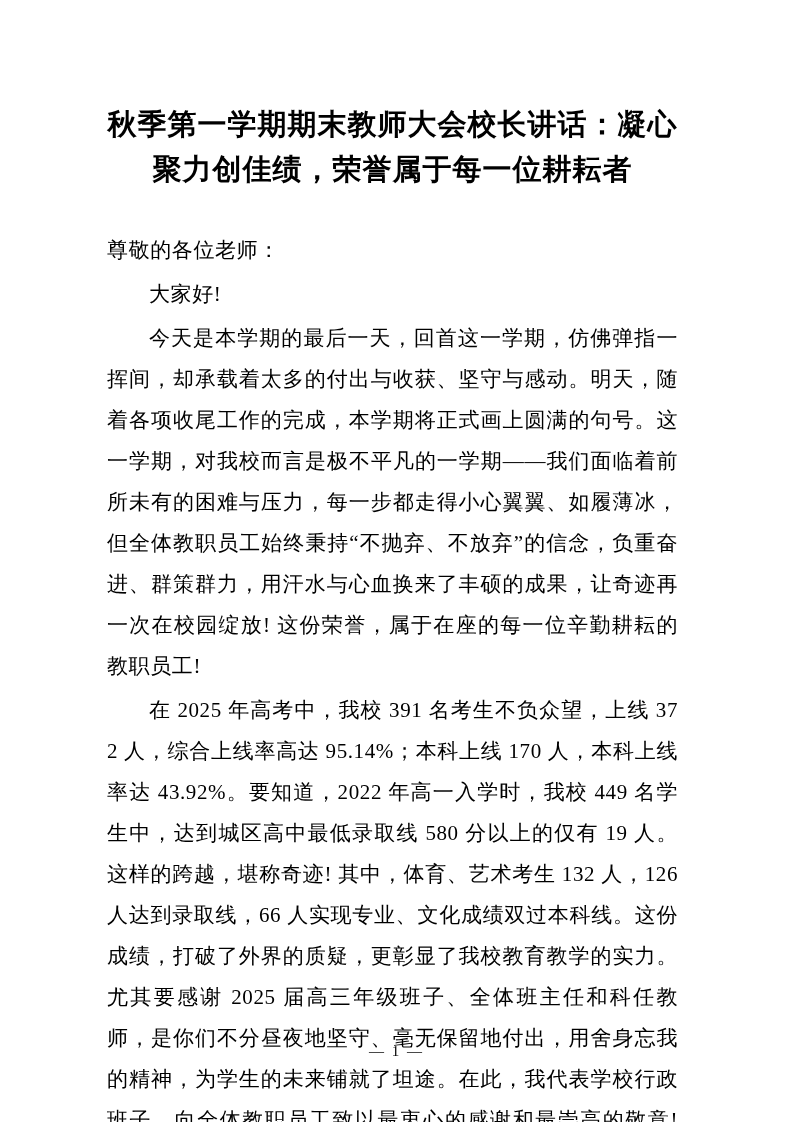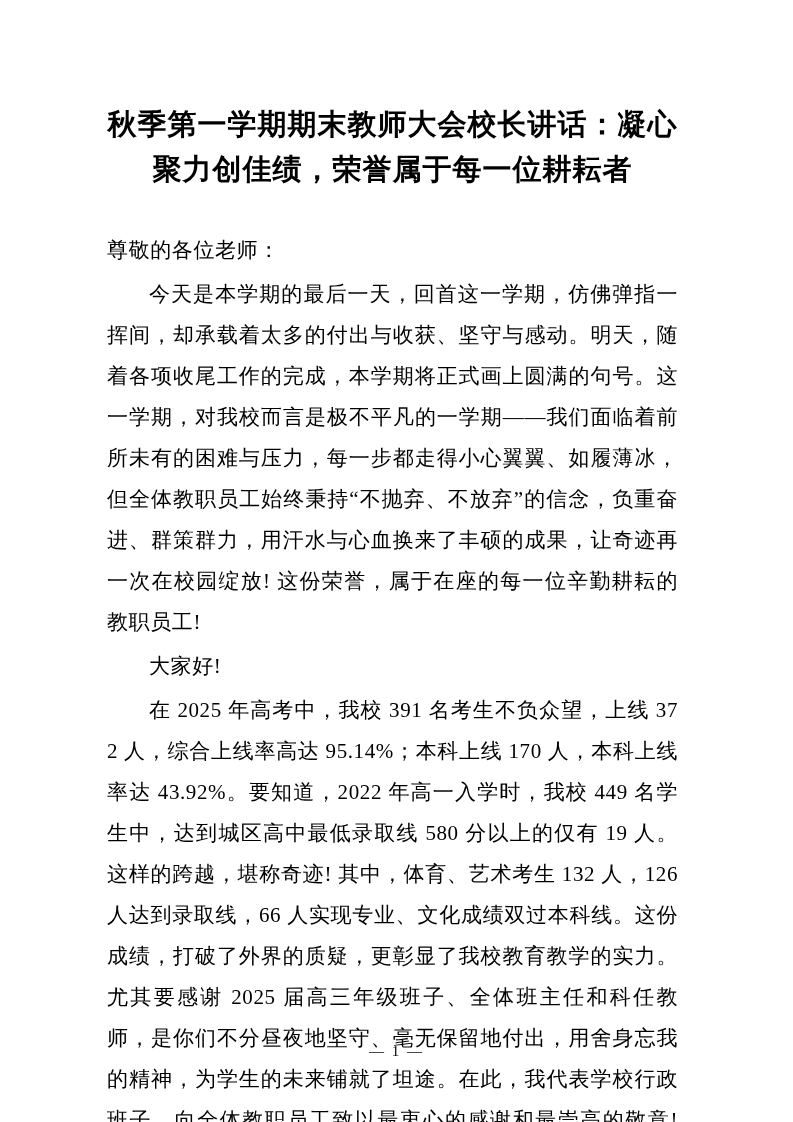--- a/index.html
+++ b/index.html
@@ -51,21 +51,21 @@
   </style>
 </head>
 <body>
 
 <div class="page">
 
   <h1 class="doc-title">秋季第一学期期末教师大会校长讲话：凝心聚力创佳绩，荣誉属于每一位耕耘者</h1>
 
   <p class="para">尊敬的各位老师：</p>
 
+  <p class="para indent">大家好!</p>
+
   <p class="para indent">今天是本学期的最后一天，回首这一学期，仿佛弹指一挥间，却承载着太多的付出与收获、坚守与感动。明天，随着各项收尾工作的完成，本学期将正式画上圆满的句号。这一学期，对我校而言是极不平凡的一学期——我们面临着前所未有的困难与压力，每一步都走得小心翼翼、如履薄冰，但全体教职员工始终秉持“不抛弃、不放弃”的信念，负重奋进、群策群力，用汗水与心血换来了丰硕的成果，让奇迹再一次在校园绽放! 这份荣誉，属于在座的每一位辛勤耕耘的教职员工!</p>
-
-  <p class="para indent">大家好!</p>
 
   <p class="para indent">在 2025 年高考中，我校 391 名考生不负众望，上线 372 人，综合上线率高达 95.14%；本科上线 170 人，本科上线率达 43.92%。要知道，2022 年高一入学时，我校 449 名学生中，达到城区高中最低录取线 580 分以上的仅有 19 人。这样的跨越，堪称奇迹! 其中，体育、艺术考生 132 人，126 人达到录取线，66 人实现专业、文化成绩双过本科线。这份成绩，打破了外界的质疑，更彰显了我校教育教学的实力。尤其要感谢 2025 届高三年级班子、全体班主任和科任教师，是你们不分昼夜地坚守、毫无保留地付出，用舍身忘我的精神，为学生的未来铺就了坦途。在此，我代表学校行政班子，向全体教职员工致以最衷心的感谢和最崇高的敬意! 道一声：大家辛苦了!</p>
 
   <div class="page-footer">— 1 —</div>
 
 </div>
 
 </body></html>

